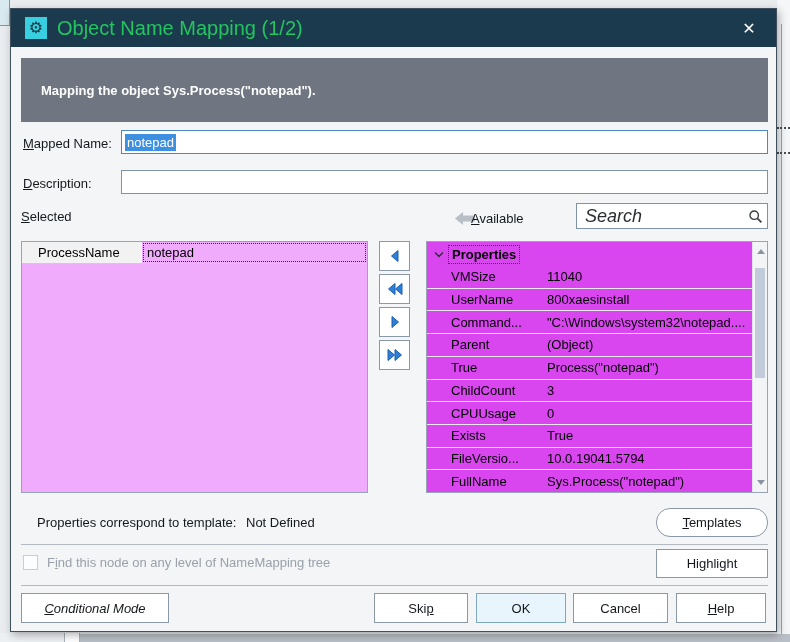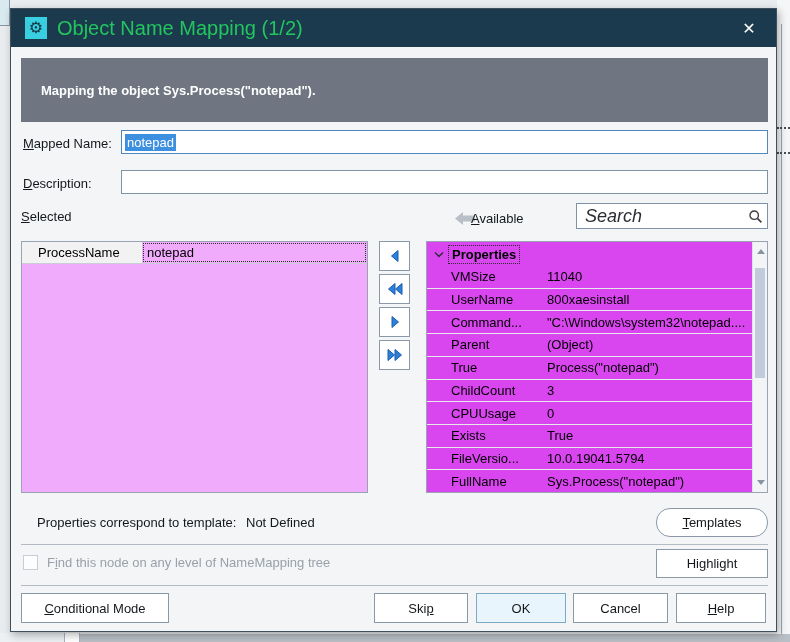--- a/index.html
+++ b/index.html
@@ -56,21 +56,21 @@
   .scrollbar { position:absolute; top:0; right:0; width:15px; bottom:0; background:#f3f4f6; border-left:1px solid #dfe2e6; }
   .sb-btn { position:absolute; left:0; width:15px; height:15px; display:flex; align-items:center; justify-content:center; }
   .sb-up { top:2px; } .sb-down { bottom:2px; }
   .tri-up { width:0; height:0; border-left:4px solid transparent; border-right:4px solid transparent; border-bottom:5px solid #8a93a3; }
   .tri-down { width:0; height:0; border-left:4px solid transparent; border-right:4px solid transparent; border-top:5px solid #8a93a3; }
   .sb-thumb { position:absolute; left:2px; right:2px; top:26px; height:110px; background:#c2cbd9; }
 
   .btn { position:absolute; background:#fff; border:1px solid #8a98a8; font-size:13px; color:#14181c; display:flex; align-items:center; justify-content:center; font-family:"Liberation Sans", sans-serif; }
   .btn-templates { left:645px; top:499px; width:112px; height:29px;border-radius:14px; }
   .btn-highlight { left:645px; top:540px; width:112px; height:29px; }
-  .btn-conditional { left:10px; top:584px; width:148px; height:30px; }
+  .btn-conditional { left:10px; top:584px; width:148px; height:30px;font-style:italic; }
   .btn-skip { left:363px; top:584px; width:94px; height:30px; }
   .btn-ok { left:465px; top:584px; width:90px; height:30px; background:#e9f5fc; border-color:#7fa8c2; }
   .btn-cancel { left:562px; top:584px; width:95px; height:30px; }
   .btn-help { left:665px; top:584px; width:90px; height:30px; }
 
   .sep { position:absolute; left:10px; width:747px; border-top:1px solid #b4bac2; }
   .sep1 { top:535px; } .sep2 { top:576px; }
 
   .tpl-label { left:12px; top:506px;margin-left:14px; }
   .tpl-value { left:235px; top:506px; }

